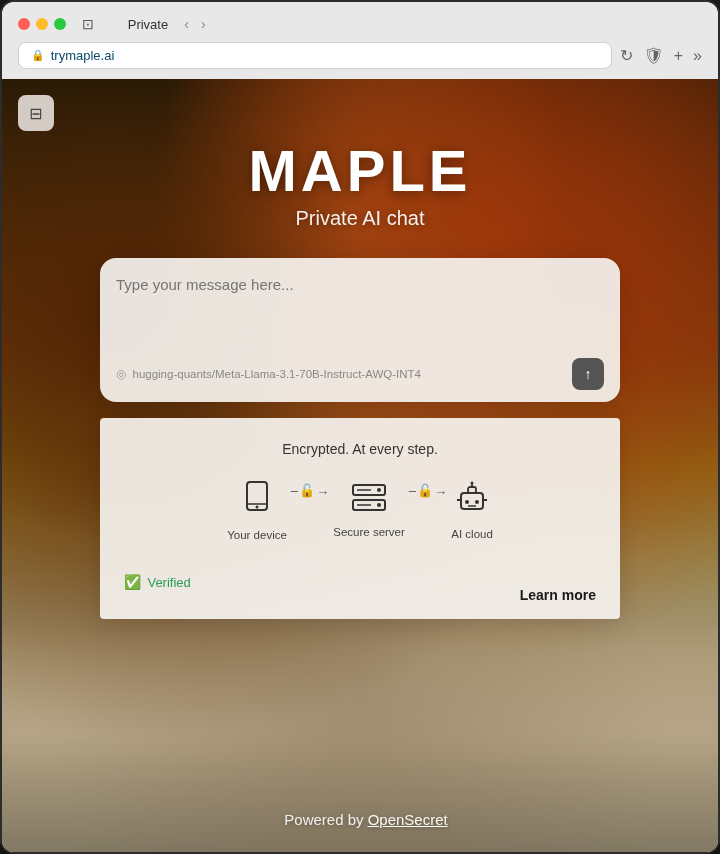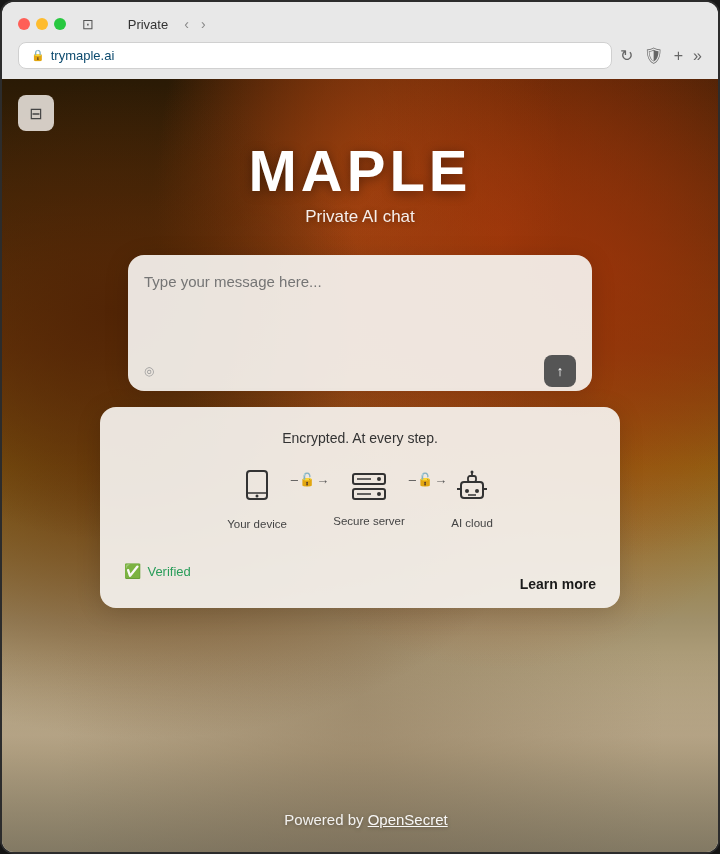--- a/index.html
+++ b/index.html
@@ -194,33 +194,33 @@
       font-size: 58px;
       font-weight: 800;
       color: #fff;
       letter-spacing: 4px;
       text-shadow: 0 2px 12px rgba(0,0,0,0.4);
       font-family: -apple-system, BlinkMacSystemFont, 'Helvetica Neue', Arial, sans-serif;
       line-height: 1.1;
     }
 
     .app-subtitle {
-      font-size: 17px;
+      font-size: 20px;
       color: rgba(255,255,255,0.92);
       margin-top: 4px;
       text-shadow: 0 1px 6px rgba(0,0,0,0.3);
       font-weight: 400;
     }
 
     
     .chat-card {
       background: rgba(245, 242, 238, 0.93);
       border-radius: 16px;
-      width: 464px;
-      padding: 16px 16px 4px;
+      width: 520px;
+      padding: 16px 16px 12px;
       margin-bottom: 16px;
       box-shadow: 0 4px 24px rgba(0,0,0,0.15);
     }
 
     .chat-textarea {
       width: 100%;
       border: none;
       background: transparent;
       font-size: 15px;
       color: #555;
@@ -261,21 +261,21 @@
       display: flex;
       align-items: center;
       justify-content: center;
       cursor: pointer;
       font-size: 14px;
     }
 
     
     .info-card {
       background: rgba(245, 242, 238, 0.93);
-      border-radius: 16px;
+      border-radius: 4px;
       width: 520px;
       padding: 20px 24px 16px;
       box-shadow: 0 4px 24px rgba(0,0,0,0.15);
     }
 
     .encryption-text {
       text-align: center;
       font-size: 14px;
       color: #333;
       line-height: 1.6;
@@ -437,20 +437,21 @@
         <div class="hero">
           <div class="app-title">MAPLE</div>
           <div class="app-subtitle">Private AI chat</div>
         </div>
 
         <div class="chat-card">
           <textarea class="chat-textarea" placeholder="Type your message here..." style=""></textarea>
           <div class="chat-footer">
             <div class="model-name">
               <span class="model-icon">◎</span>
+              <span>hugging-quants/Meta-Llama-3.1-70B-Instruct-AWQ-INT4</span>
             </div>
             <button class="send-btn">
               <span>↑</span>
             </button>
           </div>
         </div>
 
         <div class="info-card">
           <div class="encryption-text">
             <div>Encrypted. At every step.</div>

